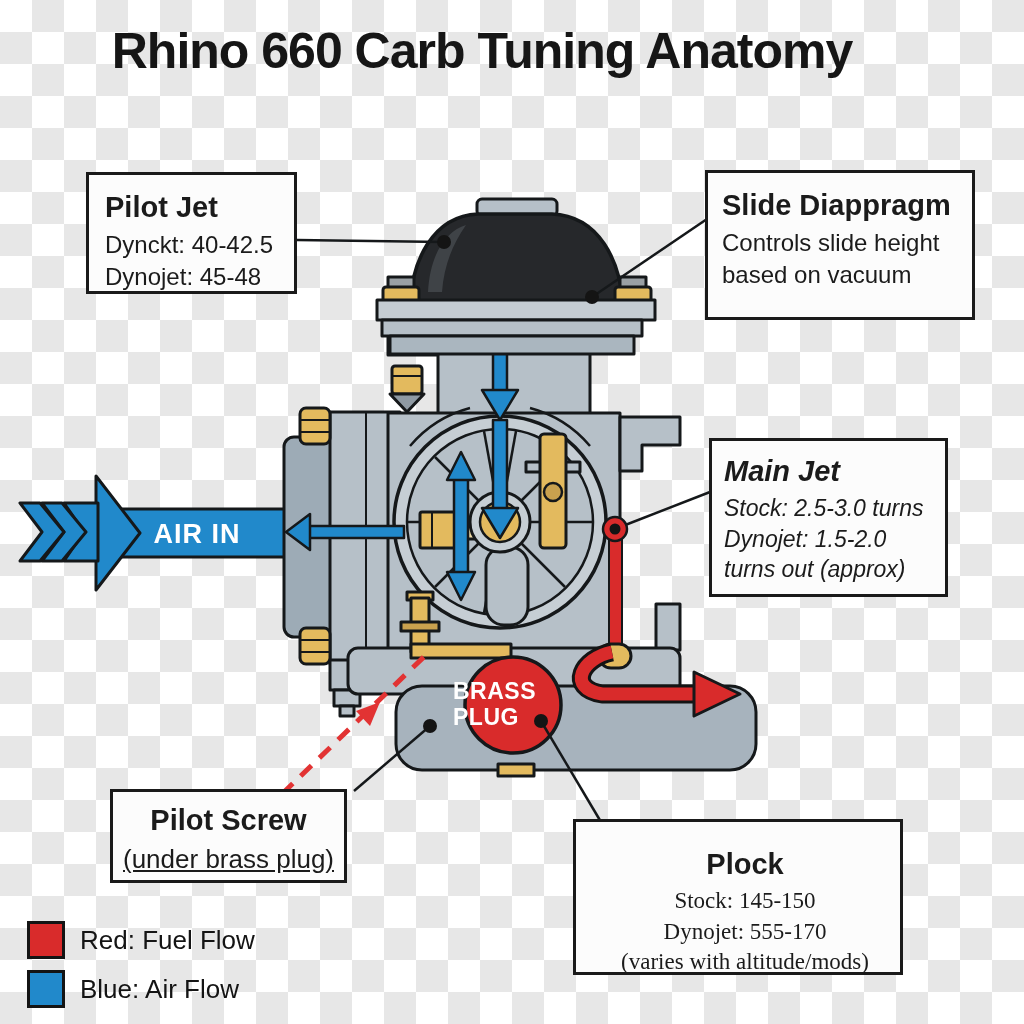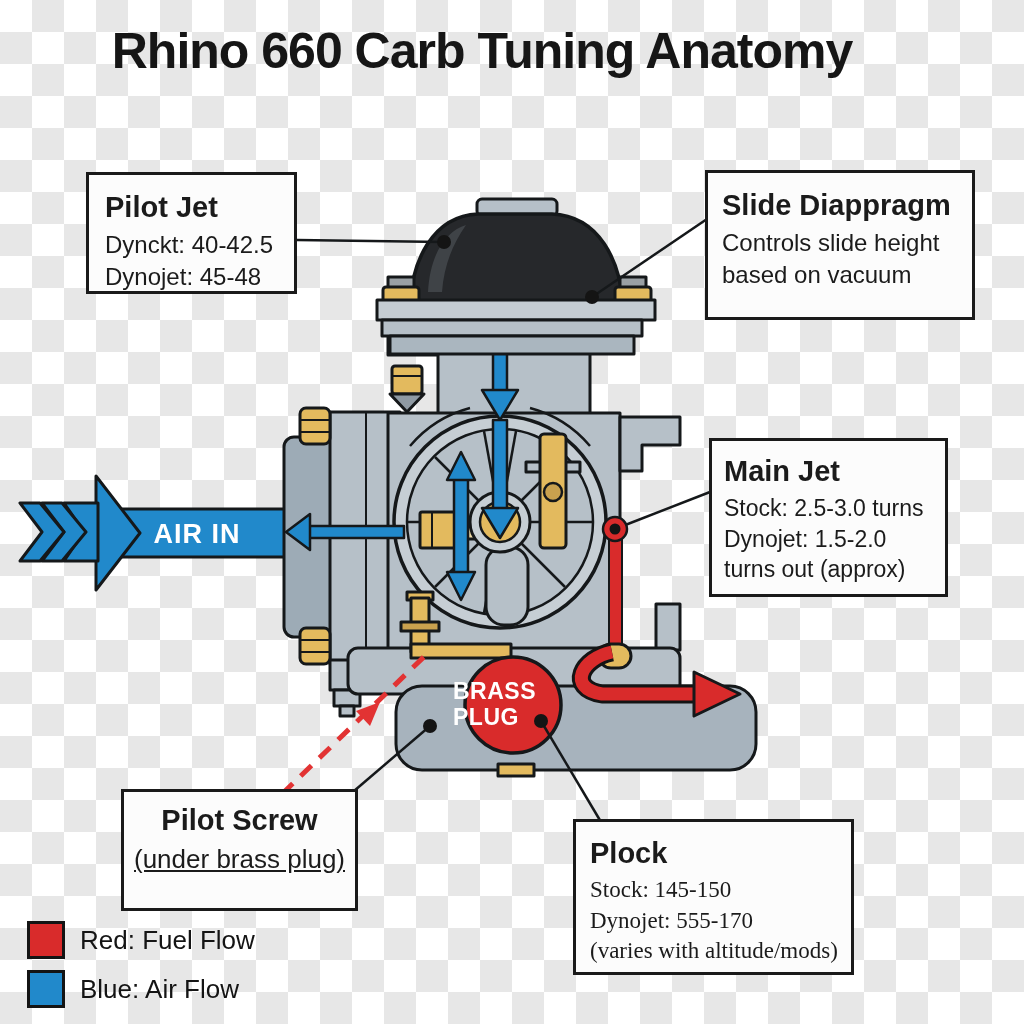--- a/index.html
+++ b/index.html
@@ -18,25 +18,25 @@
     font-size:50px;font-weight:bold;color:#161616;letter-spacing:-1px;padding-left:24px;
   }
   .callout-box{
     position:absolute;background:#fcfcfc;border:3px solid #1a1a1a;
     box-sizing:border-box;color:#1b1b1b;
   }
   .callout-box h3{margin:0 0 5px 0;font-size:29px;line-height:1.15;font-weight:bold;}
   .callout-box p{margin:0;font-size:24px;line-height:1.32;white-space:nowrap;}
   #box-pilot-jet{left:86px;top:172px;width:211px;height:122px;padding:16px 0 0 16px;}
   #box-slide{left:705px;top:170px;width:270px;height:150px;padding:16px 0 0 14px;}
-  #box-main-jet{left:709px;top:438px;width:239px;height:159px;padding:14px 0 0 12px;}
+  #box-main-jet{left:709px;top:438px;width:239px;height:159px;padding:14px 0 0 12px;font-style:italic;}
   #box-main-jet p{font-size:23px;}
-  #box-pilot-screw{left:121px;top:789px;width:237px;height:122px;padding:12px 0 0 0;text-align:center;}
+  #box-pilot-screw{left:110px;top:789px;width:237px;height:94px;padding:12px 0 0 0;text-align:center;}
   #box-pilot-screw p{font-size:26px;text-decoration:underline;}
-  #box-plock{left:573px;top:819px;width:281px;height:156px;padding:15px 0 0 14px;}
+  #box-plock{left:573px;top:819px;width:330px;height:156px;padding:26px 0 0 14px;text-align:center;}
   #box-plock p{font-size:23px;font-family:Liberation Serif, serif;}
   #air-in-label{
     position:absolute;left:132px;top:519px;width:130px;text-align:center;
     color:#ffffff;font-weight:bold;font-size:27px;letter-spacing:1px;
   }
   #brass-plug-label{
     position:absolute;left:453px;top:678px;width:120px;text-align:left;
     color:#ffffff;font-weight:bold;font-size:23px;line-height:1.15;letter-spacing:.5px;
   }
   #legend{position:absolute;left:27px;top:921px;}

